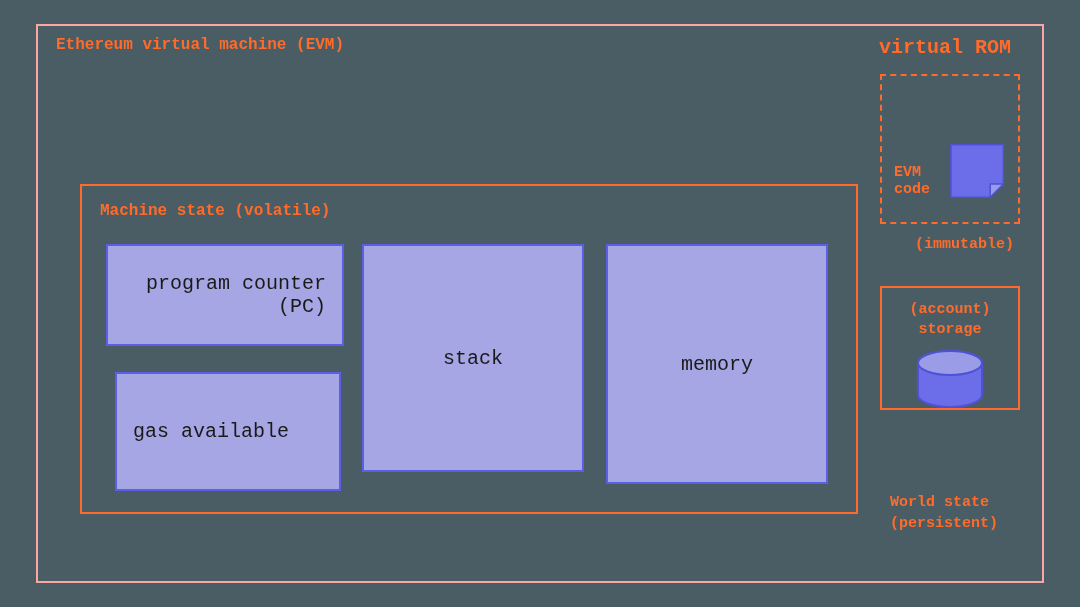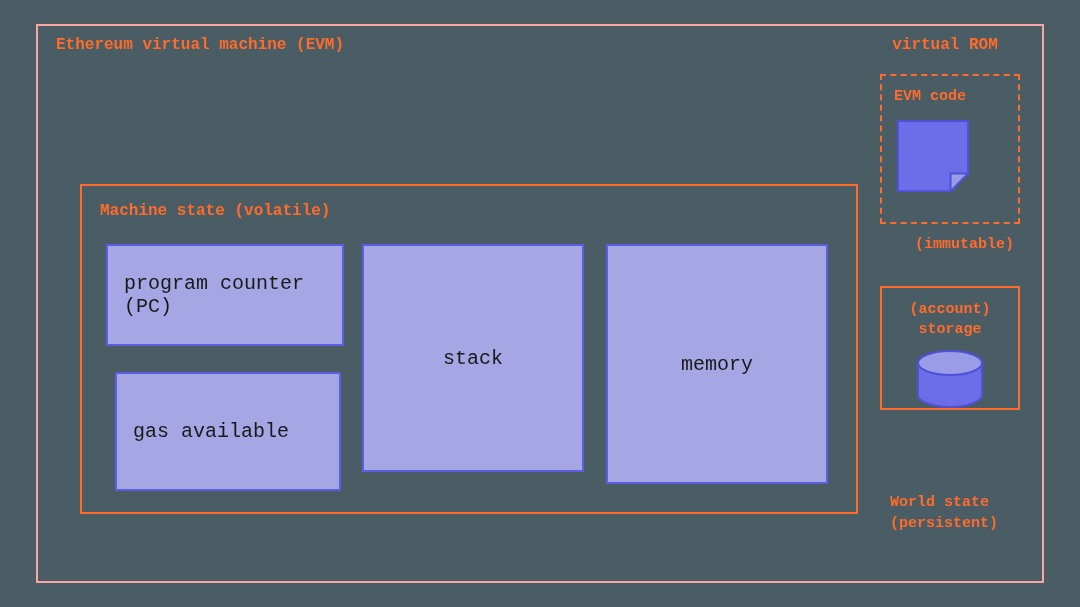--- a/index.html
+++ b/index.html
@@ -58,20 +58,21 @@
       font-weight: 500;
     }
     .box.center {
       justify-content: center;
     }
     .pc-box {
       top: 58px;
       left: 24px;
       width: 238px;
       height: 102px;
+      text-align: right;
     }
     .gas-box {
       top: 186px;
       left: 33px;
       width: 226px;
       height: 119px;
     }
     .stack-box {
       top: 58px;
       left: 280px;
@@ -86,34 +87,34 @@
     }
     .virtual-rom {
       position: absolute;
       top: 10px;
       right: 22px;
       width: 150px;
       text-align: right;
     }
     .virtual-rom-title {
       color: #ff6b2b;
-      font-size: 16px;
+      font-size: 20px;
       font-weight: 600;
       text-align: center;
     }
     .rom-box {
       position: absolute;
       top: 48px;
       right: 22px;
       width: 140px;
       height: 150px;
       border: 2px dashed #ff6b2b;
       display: flex;
-      flex-direction: column;
-      align-items: flex-start;
+      flex-direction: row;
+      align-items: flex-end;
       padding: 12px;
     }
     .rom-label {
       color: #ff6b2b;
       font-size: 15px;
       font-weight: 600;
       margin-bottom: 12px;
     }
     .doc-icon {
       width: 78px;

